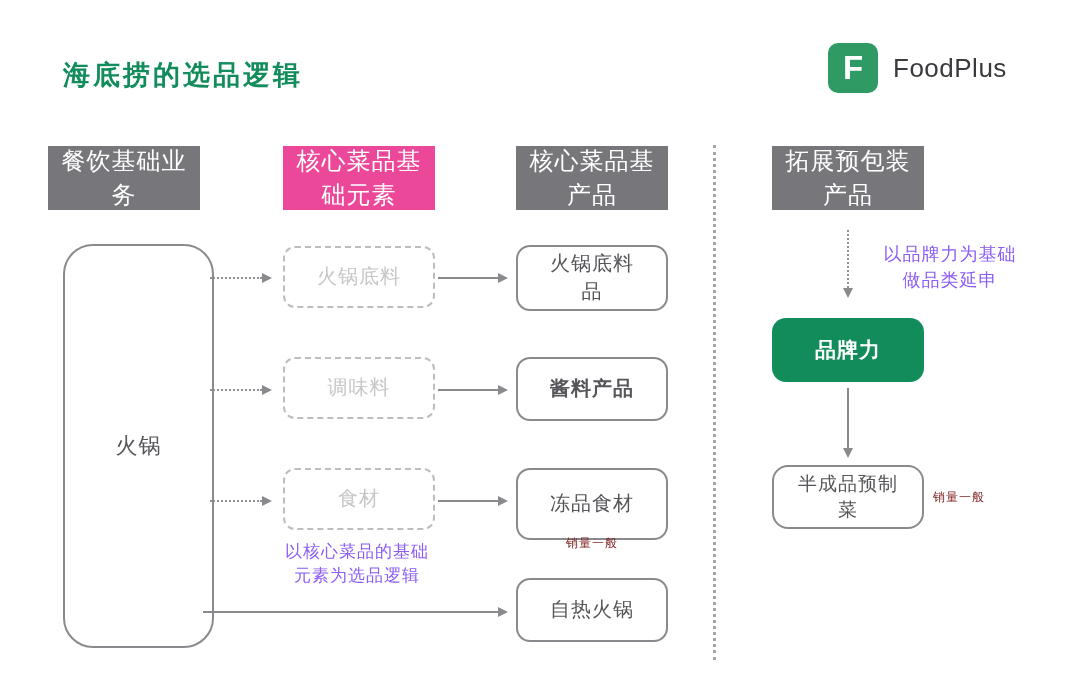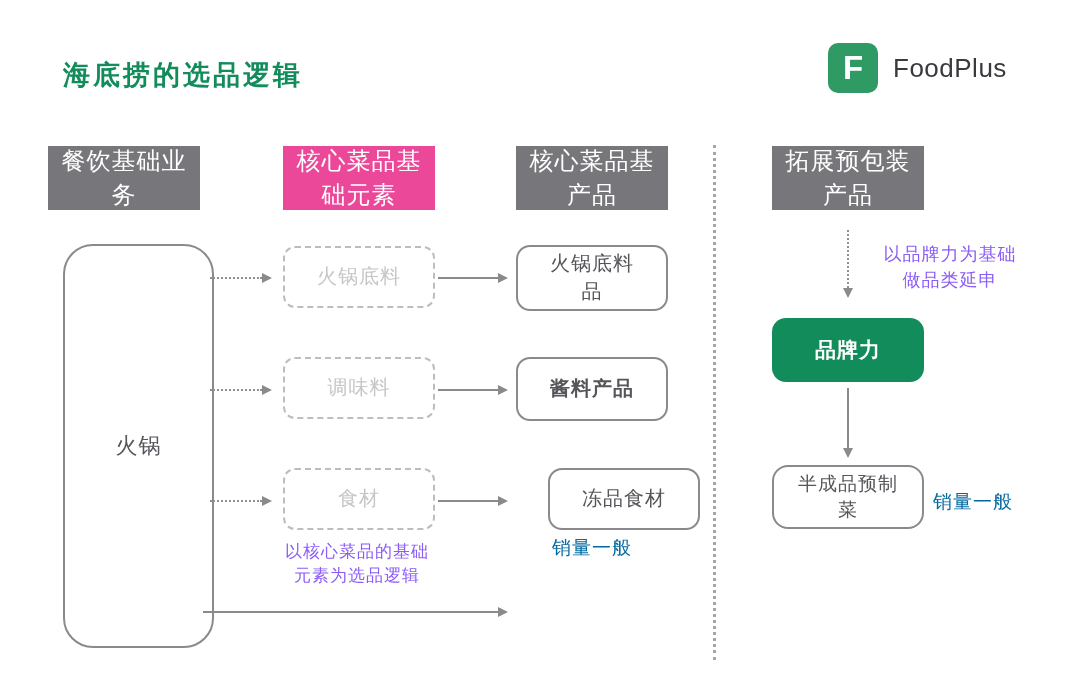--- a/index.html
+++ b/index.html
@@ -22,21 +22,21 @@
 
   .box{position:absolute;border:2px solid #8A8A8E;border-radius:14px;background:#ffffff;
     display:flex;align-items:center;justify-content:center;text-align:center;color:#55555A;
     font-size:20px;line-height:1.38;white-space:pre-line;letter-spacing:1px;box-sizing:border-box;}
   .box-tall{border-radius:30px;font-size:22px;}
   .box-dashed{border:2px dashed #BDBDBF;border-radius:12px;color:#C6C6C8;}
   .box-green{background:#128C5A;border:none;color:#ffffff;font-weight:bold;font-size:21px;}
 
   .caption{position:absolute;color:#8b5cf6;font-size:17px;line-height:1.42;text-align:center;
     white-space:pre-line;letter-spacing:1px;}
-  .note{position:absolute;color:#0369a1;font-size:19px;letter-spacing:1px;}
+  .note{position:absolute;color:#7f1d1d;font-size:12px;letter-spacing:1px;}
 
   .harrow{position:absolute;display:flex;align-items:center;height:12px;}
   .varrow{position:absolute;display:flex;flex-direction:column;align-items:center;width:12px;}
   .shaft-h{flex:1;height:0;}
   .shaft-v{flex:1;width:0;}
   .dotted-h{border-top:2px dotted #909094;}
   .solid-h{border-top:2px solid #8A8A8E;}
   .dotted-v{border-left:2px dotted #909094;}
   .solid-v{border-left:2px solid #8A8A8E;}
   .head-right{width:0;height:0;border-left:10px solid #8A8A8E;
@@ -72,22 +72,23 @@
 
   <div class="box box-dashed" style="left:283px;top:246px;width:152px;height:62px;">火锅底料</div>
   <div class="box box-dashed" style="left:283px;top:468px;width:152px;height:62px;">食材</div>
   <div class="box box-dashed" style="left:283px;top:357px;width:152px;height:62px;">调味料</div>
   <div class="caption" style="left:267px;top:540px;width:180px;">以核心菜品的基础
 元素为选品逻辑</div>
 
   <div class="box" style="left:516px;top:245px;width:152px;height:66px;">火锅底料
 品</div>
   <div class="box" style="left:516px;top:357px;width:152px;height:64px;font-weight:bold;">酱料产品</div>
-  <div class="box" style="left:516px;top:468px;width:152px;height:62px;margin-left:32px;">冻品食材</div>
+  <div class="box" style="left:516px;top:468px;width:152px;height:72px;">冻品食材</div>
   <div class="note" style="left:516px;top:535px;width:152px;text-align:center;">销量一般</div>
+  <div class="box" style="left:516px;top:578px;width:152px;height:64px;">自热火锅</div>
 
   <div class="harrow" style="left:210px;top:272px;width:62px;">
     <div class="shaft-h dotted-h"></div>
     <div class="head-right"></div>
   </div>
   <div class="harrow" style="left:210px;top:384px;width:62px;">
     <div class="shaft-h dotted-h"></div>
     <div class="head-right"></div>
   </div>
   <div class="harrow" style="left:210px;top:495px;width:62px;">

